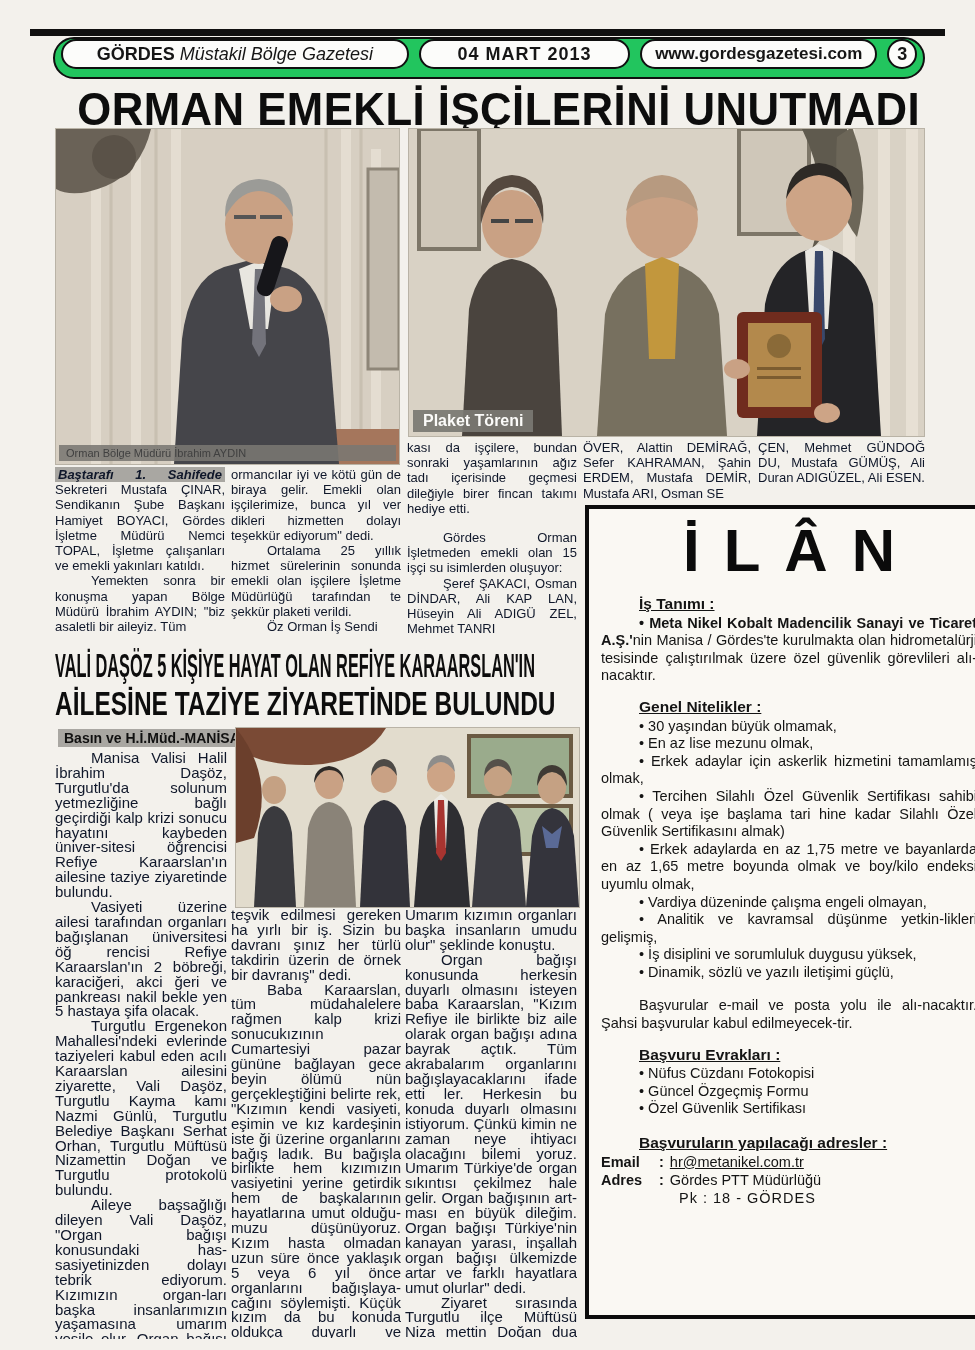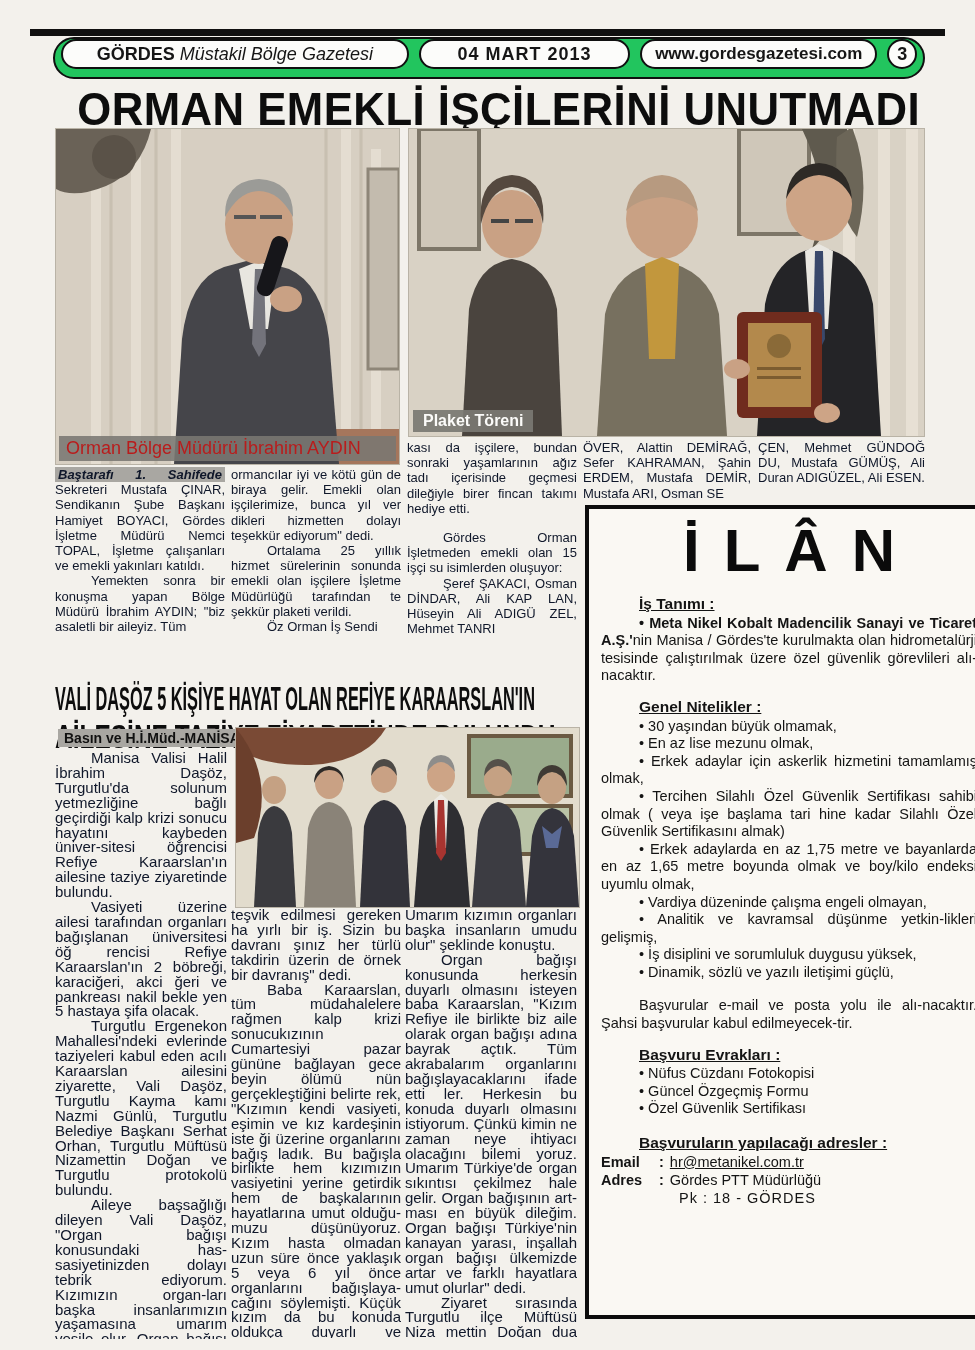--- a/index.html
+++ b/index.html
@@ -24,21 +24,21 @@
 
   
   .headline1 { left:55px; top:82px; width:868px; text-align:center; font-weight:bold; font-size:46px;
                white-space:nowrap; color:#0d0d0d; }
   .headline1 span { display:inline-block; transform:scaleX(0.95); transform-origin:center; letter-spacing:0.5px; }
 
   
   .photo { overflow:hidden; border:1px solid #b9b3a6; background:#d7cfc2; }
   .photo svg { display:block; }
   .cap-bar { position:absolute; left:3px; right:3px; bottom:3px; background:rgba(122,120,114,0.88);
-             color:#b91c1c; font-size:18px; padding:2px 7px; }
+             color:#404040; font-size:11px; padding:2px 7px; }
   .cap-tag { position:absolute; left:4px; bottom:4px; background:rgba(122,120,114,0.92);
              color:#fbfbf9; font-size:16px; font-weight:bold; padding:2px 10px; }
 
   
   .col { font-size:13px; line-height:15.2px; text-align:justify; color:#0f172a; overflow:hidden; }
   .col p { text-indent:36px; }
   .col p.noind { text-indent:0; }
   .col p.gap { margin-top:14px; }
   .cont { background:#a9a7a2; font-weight:bold; font-style:italic; padding:0 3px; }
 
@@ -46,21 +46,21 @@
   .a1c2 { left:231px; top:467px; width:170px; height:178px; }
   .a1c3 { left:407px; top:440px; width:170px; height:208px; }
   .a1c4 { left:583px; top:440px; width:168px; height:64px; }
   .a1c5 { left:758px; top:440px; width:167px; height:64px; }
 
   .ph1 { left:55px;  top:128px; width:345px; height:337px; }
   .ph2 { left:408px; top:128px; width:517px; height:309px; }
   .ph3 { left:235px; top:727px; width:345px; height:181px; }
 
   
-  .h2wrap { left:55px; top:646px; width:530px; color:#0d0d0d;margin-top:33px; }
+  .h2wrap { left:55px; top:646px; width:530px; color:#0d0d0d; }
   .h2line { display:block; font-weight:bold; font-size:34px; line-height:38px; white-space:nowrap; }
   .h2line span { display:inline-block; transform-origin:left center; }
   .h2line.l1 span { transform:scaleX(0.48); }
   .h2line.l2 span { transform:scaleX(0.72); }
 
   .byline { left:58px; top:729px; background:#a9a7a2; font-weight:bold; font-size:14px; padding:1px 6px; color:#101010; }
 
   .a2col { font-size:15px; line-height:14.9px; }
   .a2c1 { left:55px;  top:751px; width:172px; height:588px; }
   .a2c2 { left:231px; top:908px; width:170px; height:430px; }

